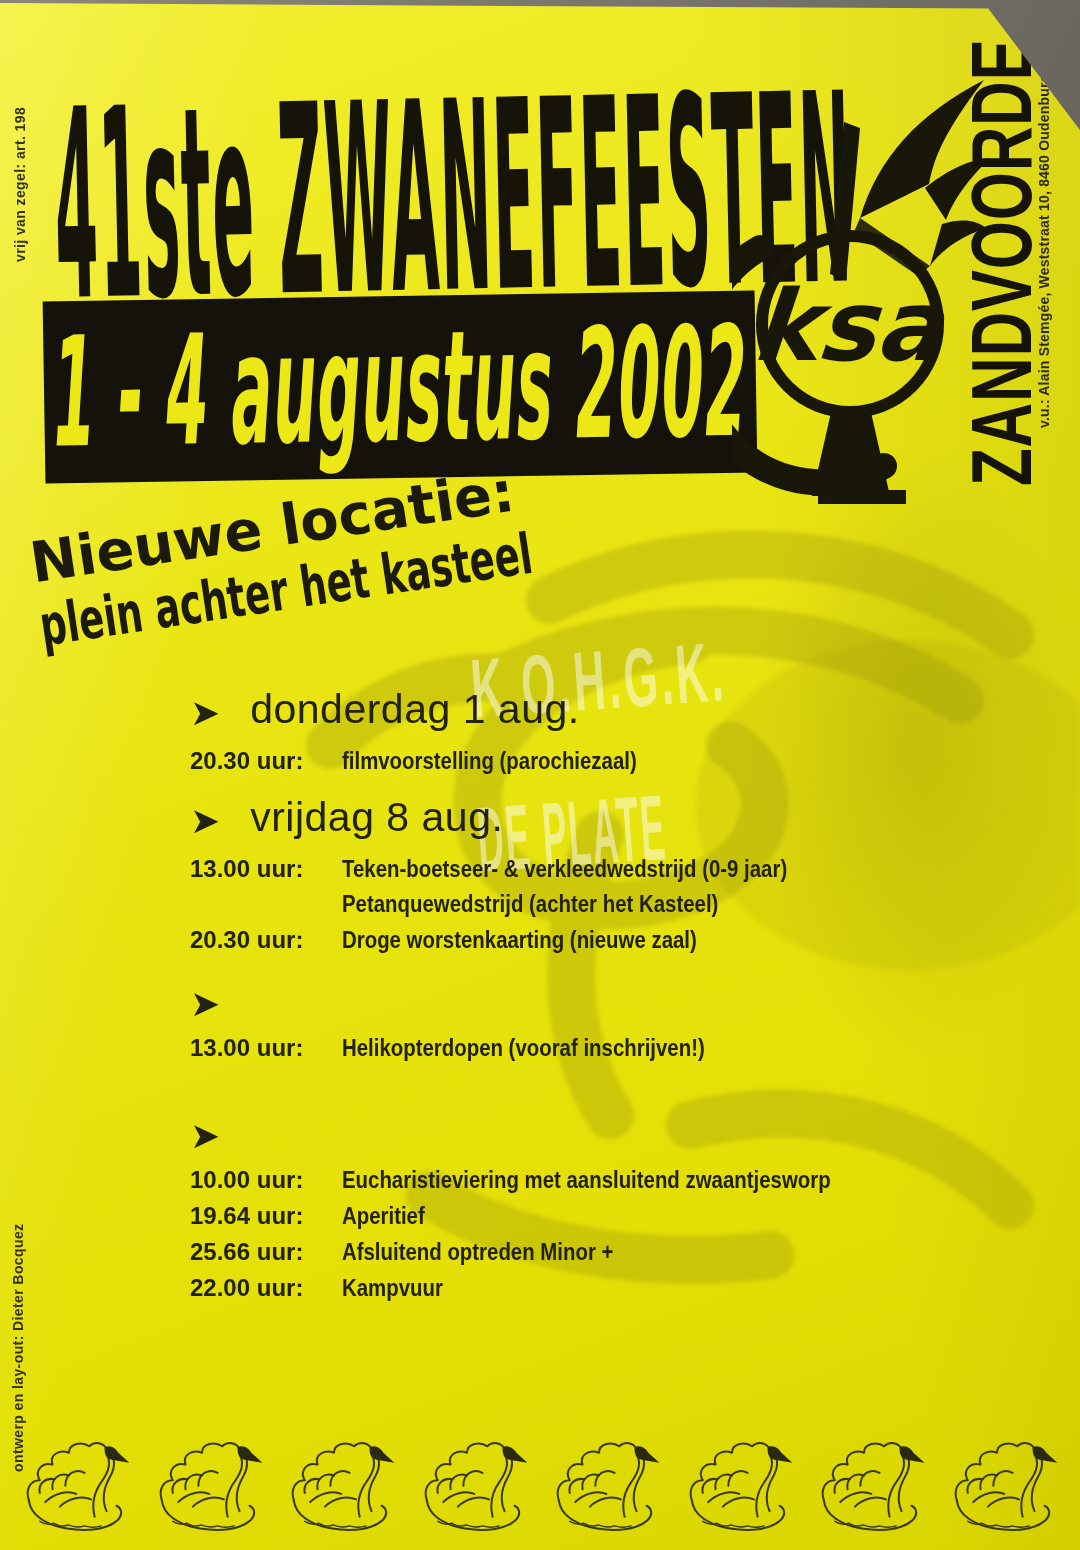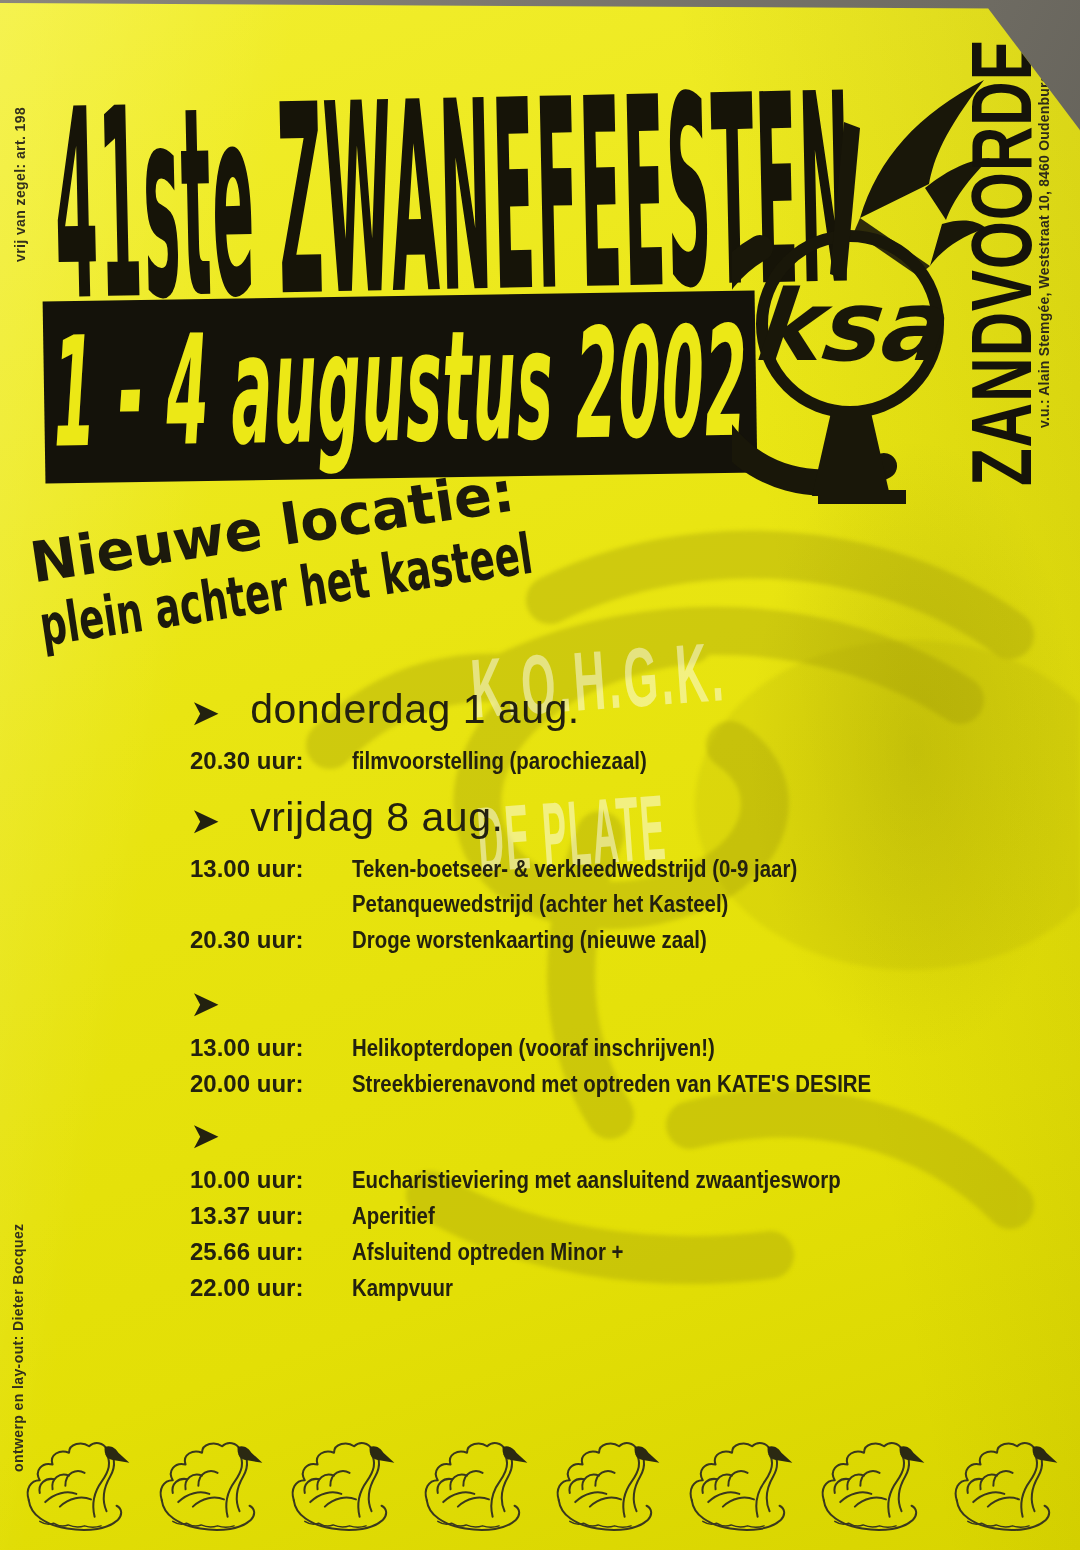--- a/index.html
+++ b/index.html
@@ -53,21 +53,21 @@
   .location .l1{font-size:56px;line-height:1.15;white-space:nowrap;}
   .location .l2{font-size:56px;line-height:1.15;white-space:nowrap;display:inline-block;
     transform:scaleX(0.66);transform-origin:left top;}
 
   
   .day{position:absolute;left:190px;width:870px;color:#23210f;}
   .day-header{display:flex;align-items:baseline;gap:30px;margin-bottom:10px;}
   .arrow{font-size:36px;line-height:1;transform:translateY(2px);}
   .day-label{font-size:41px;font-weight:normal;letter-spacing:.5px;
     font-family:"Liberation Sans",sans-serif;white-space:nowrap;}
-  .item{display:grid;grid-template-columns:152px 1fr;column-gap:10px;margin-bottom:1px;}
+  .item{display:grid;grid-template-columns:152px 1fr;margin-bottom:1px;}
   .item .t{font-size:24px;font-weight:bold;line-height:35px;
     font-family:"Liberation Sans",sans-serif;white-space:nowrap;}
   .item .d{font-size:24px;font-weight:bold;line-height:35px;width:840px;
     font-family:"Liberation Sans",sans-serif;white-space:pre-line;
     transform:scaleX(0.85);transform-origin:left top;letter-spacing:0;}
 
   
   .wm{position:absolute;color:rgba(255,255,255,.48);font-weight:bold;
     font-family:"Liberation Sans",sans-serif;white-space:nowrap;}
   .wm1{left:468px;top:642px;font-size:44px;letter-spacing:3px;
@@ -185,36 +185,32 @@
   </div>
 
   <div class="day" style="top:984px;">
     <div class="day-header">
       <span class="arrow">➤</span>
     </div>
     <div class="item">
       <span class="t">13.00 uur:</span>
       <span class="d">Helikopterdopen (vooraf inschrijven!)</span>
     </div>
-    <div class="item">
-      <span class="t">20.00 uur:</span>
-      <span class="d">Streekbierenavond met optreden van KATE'S DESIRE</span>
-    </div>
   </div>
 
   <div class="day" style="top:1116px;">
     <div class="day-header">
       <span class="arrow">➤</span>
     </div>
     <div class="item">
       <span class="t">10.00 uur:</span>
       <span class="d">Eucharistieviering met aansluitend zwaantjesworp</span>
     </div>
     <div class="item">
-      <span class="t">13.37 uur:</span>
+      <span class="t">19.64 uur:</span>
       <span class="d">Aperitief</span>
     </div>
     <div class="item">
       <span class="t">25.66 uur:</span>
       <span class="d">Afsluitend optreden Minor +</span>
     </div>
     <div class="item">
       <span class="t">22.00 uur:</span>
       <span class="d">Kampvuur</span>
     </div>

